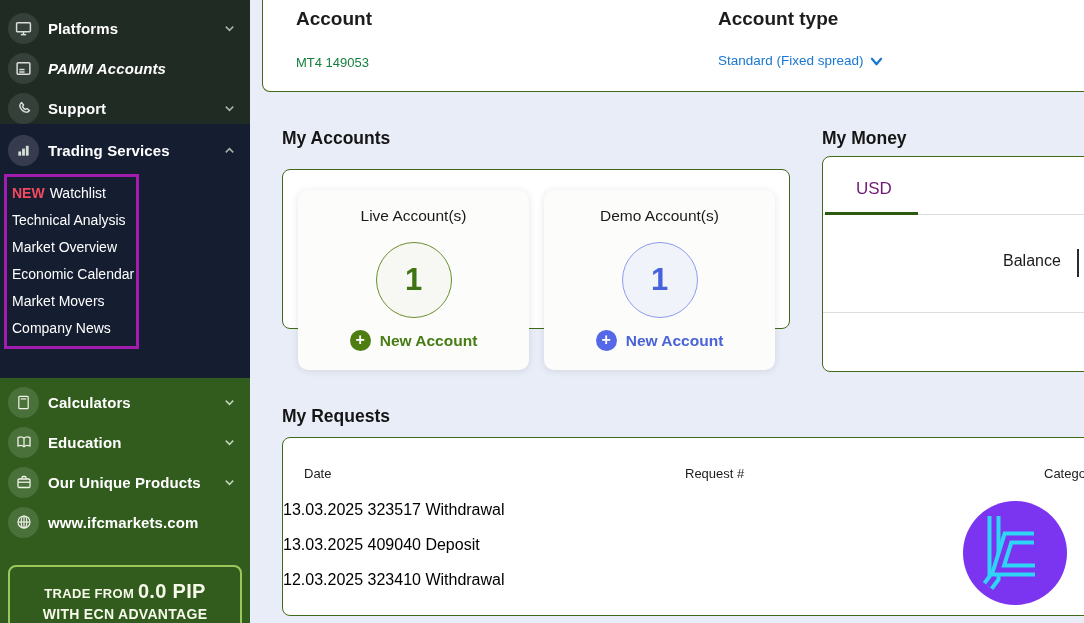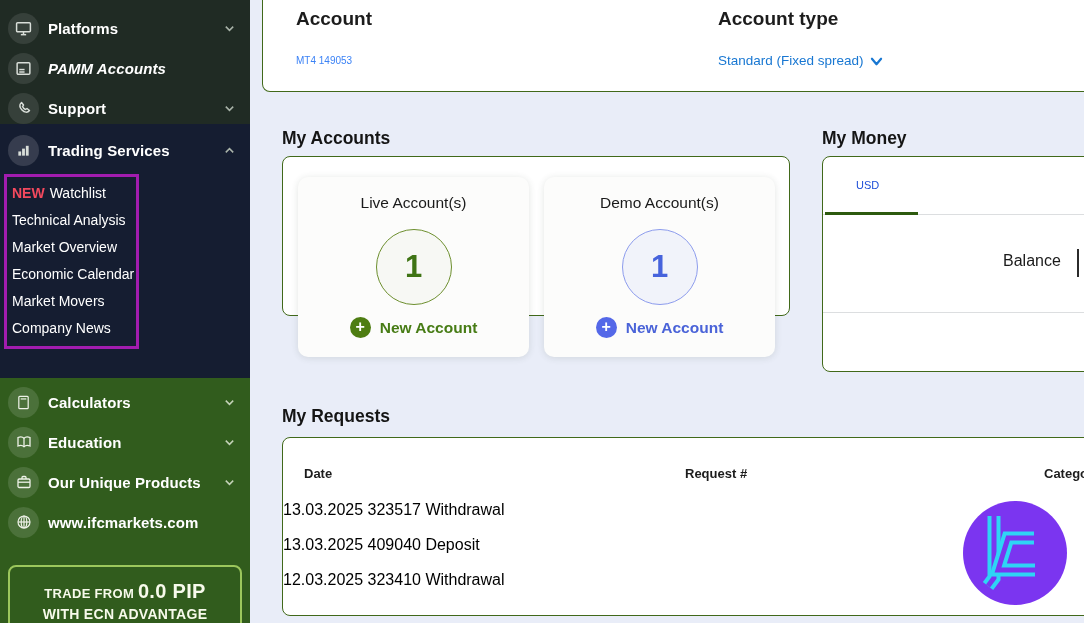--- a/index.html
+++ b/index.html
@@ -33,56 +33,56 @@
   .side-banner .b2 { font-size:14px; font-weight:700; margin-top:3px; letter-spacing:.3px; }
 
   
   .main { position:absolute; left:250px; top:0; width:834px; height:623px; }
   .gcard { position:absolute; background:#ffffff; border:1px solid #41691a; border-radius:8px; }
   .section-title { position:absolute; font-size:17.5px; font-weight:700; color:#151515; }
 
   
   .account-card { left:12px; top:-14px; width:838px; height:106px; border-radius:0 0 0 8px; border-top:none; }
   .acc-label { position:absolute; top:22px; font-size:19px; font-weight:700; color:#1c1c1c; }
-  .acc-value { position:absolute; top:69px; font-size:10px; color:#3b82f6; }
+  .acc-value { position:absolute; top:69px; font-size:13px; color:#15803d; }
   .acc-select { position:absolute; top:67px; font-size:13.5px; color:#1877d2; font-weight:400; display:flex; align-items:center; gap:6px; cursor:pointer; }
   .acc-select svg { margin-top:1px; }
 
   
-  .accounts-card { left:32px; top:156px; width:508px; height:160px; }
+  .accounts-card { left:32px; top:169px; width:508px; height:160px; }
   .mini-card { position:absolute; top:20px; width:231px; height:180px; background:#fcfcfb; border-radius:10px;
                box-shadow:0 1px 7px rgba(60,70,60,.14); }
   .mini-title { position:absolute; top:17px; width:100%; text-align:center; font-size:15.5px; color:#1a1a1a; }
   .count-circle { position:absolute; left:50%; top:52px; transform:translateX(-50%); width:76px; height:76px;
                   border-radius:50%; display:flex; align-items:center; justify-content:center;
                   font-size:31px; font-weight:700; }
   .live .count-circle { border:1.5px solid #6d8f2e; background:#f7f8f4; color:#3f7414; }
   .demo .count-circle { border:1.5px solid #8d9ced; background:#f1f3fa; color:#4763dc; }
   .new-acc { position:absolute; top:140px; width:100%; display:flex; align-items:center; justify-content:center; gap:9px; cursor:pointer; }
   .plus-circle { width:21px; height:21px; border-radius:50%; color:#fff; font-size:16px; font-weight:700;
                  display:flex; align-items:center; justify-content:center; line-height:0; padding-bottom:1px; }
   .live .plus-circle { background:#4e7d12; }
   .demo .plus-circle { background:#5468e8; }
   .new-acc .na-label { font-size:15.5px; font-weight:700; }
   .live .na-label { color:#477c15; }
   .demo .na-label { color:#4a63d8; }
 
   
   .money-card { left:572px; top:156px; width:528px; height:216px; }
-  .usd-tab { position:absolute; left:33px; top:22px; font-size:11px; font-weight:500; color:#1d4ed8; cursor:pointer; }
+  .usd-tab { position:absolute; left:33px; top:22px; font-size:17px; font-weight:500; color:#701a75; cursor:pointer; }
   .tab-underline { position:absolute; left:2px; top:55px; width:93px; height:3px; background:#2d5a0e; }
   .tab-line { position:absolute; left:0; top:57px; width:100%; height:1px; background:#dcdee0; }
   .balance-label { position:absolute; left:180px; top:95px; font-size:16px; color:#1a1a1a; }
   .money-colbar { position:absolute; left:254px; top:92px; width:2px; height:28px; background:#2b2b2b; }
   .money-divider { position:absolute; left:0; top:155px; width:100%; height:1px; background:#dcdee0; }
 
   
   .requests-card { left:32px; top:437px; width:818px; height:179px; }
   .t-head span, .t-row span { position:absolute; font-size:13px; color:#1c1c1c; white-space:nowrap; }
-  .t-head span { font-weight:700;text-align:center; }
+  .t-head span { font-weight:400;text-align:center; }
   .col-date { left:21px; } .col-req { left:402px; } .col-cat { left:761px; }
   .t-head { position:absolute; top:28px; left:0; width:100%; }
   .t-row1 { position:absolute; top:63px; left:0; width:100%; }
   .t-row2 { position:absolute; top:98px; left:0; width:100%; }
   .t-row3 { position:absolute; top:133px; left:0; width:100%; }
 
   .brand-logo { position:absolute; left:713px; top:501px; width:104px; height:104px; z-index:5; }
 </style>
 </head>
 <body>

